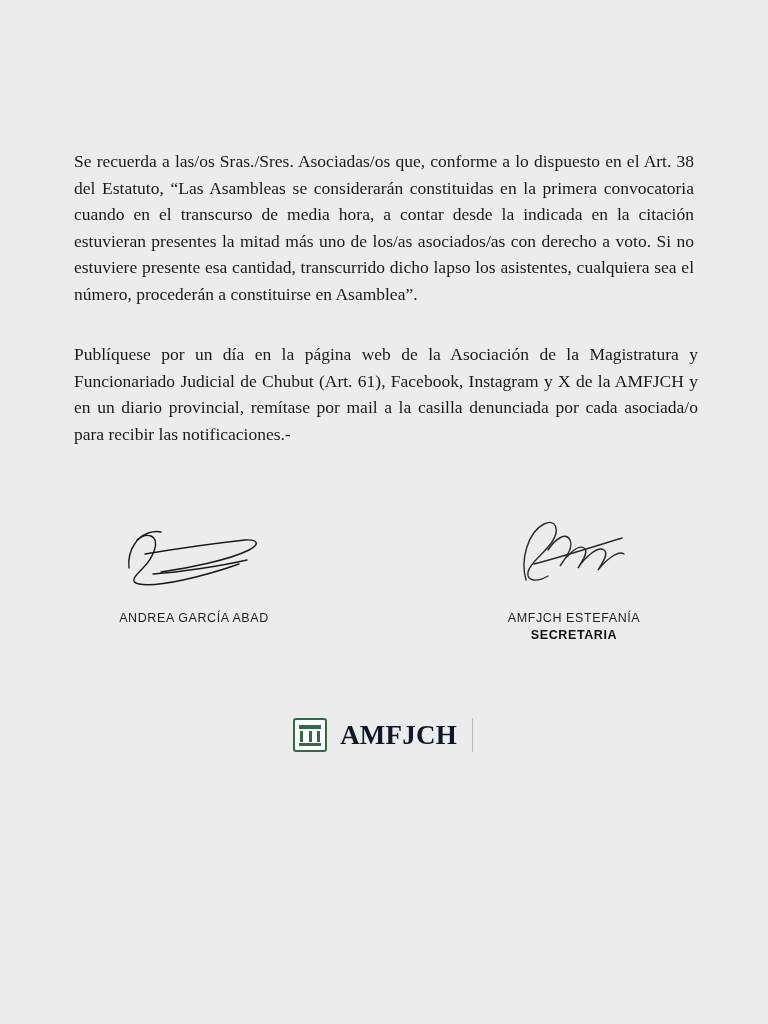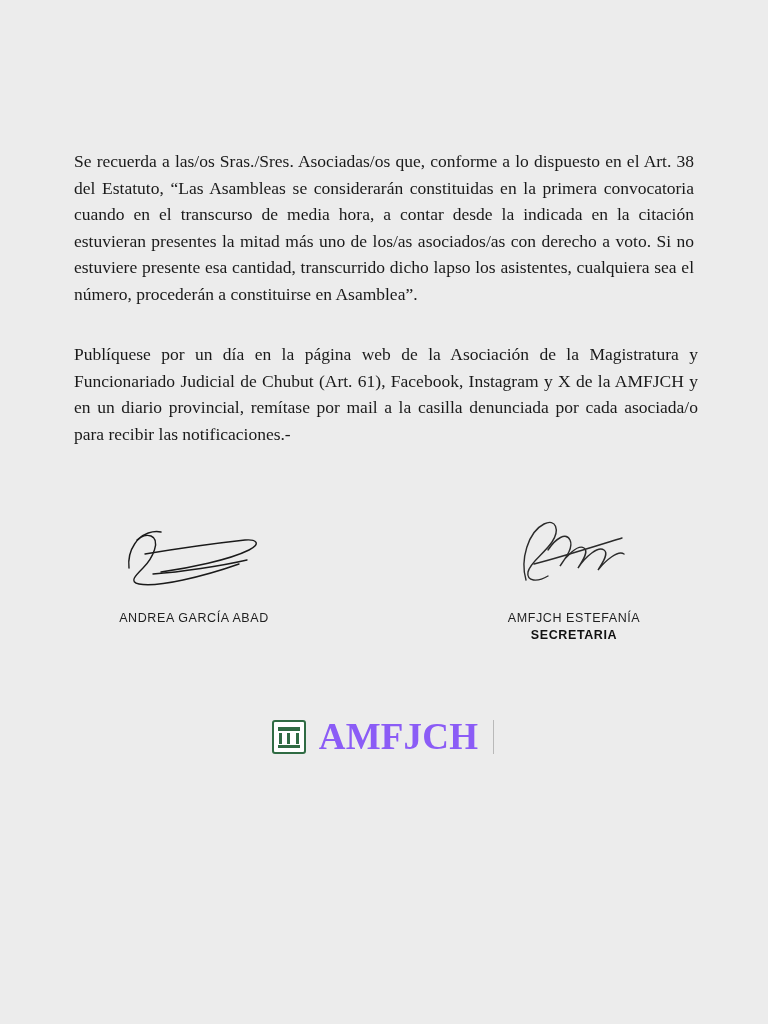--- a/index.html
+++ b/index.html
@@ -131,23 +131,23 @@
   .logo-mark .base {
     position: absolute;
     left: 4px;
     right: 4px;
     bottom: 4px;
     height: 3px;
     background: #2f6b43;
   }
   .logo-word {
     font-family: "Liberation Serif", serif;
-    font-size: 37px;
+    font-size: 27px;
     font-weight: bold;
-    color: #8b5cf6;
+    color: #0f172a;
     letter-spacing: 0.2px;
     line-height: 1;
   }
   .logo-sep {
     width: 1px;
     height: 34px;
     background: #b9b9b9;
     margin: 0 2px;
   }
   .logo-sub {

